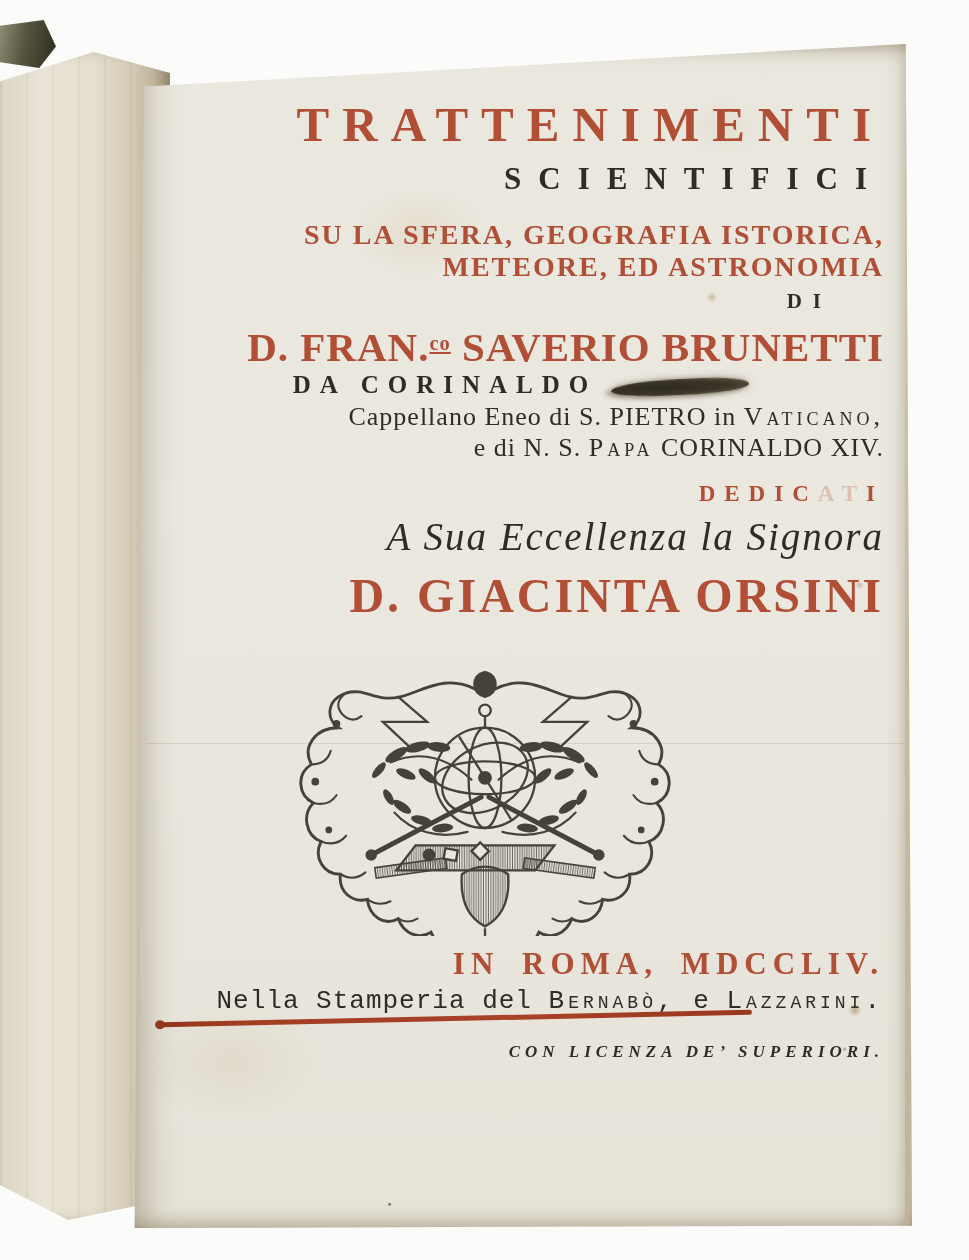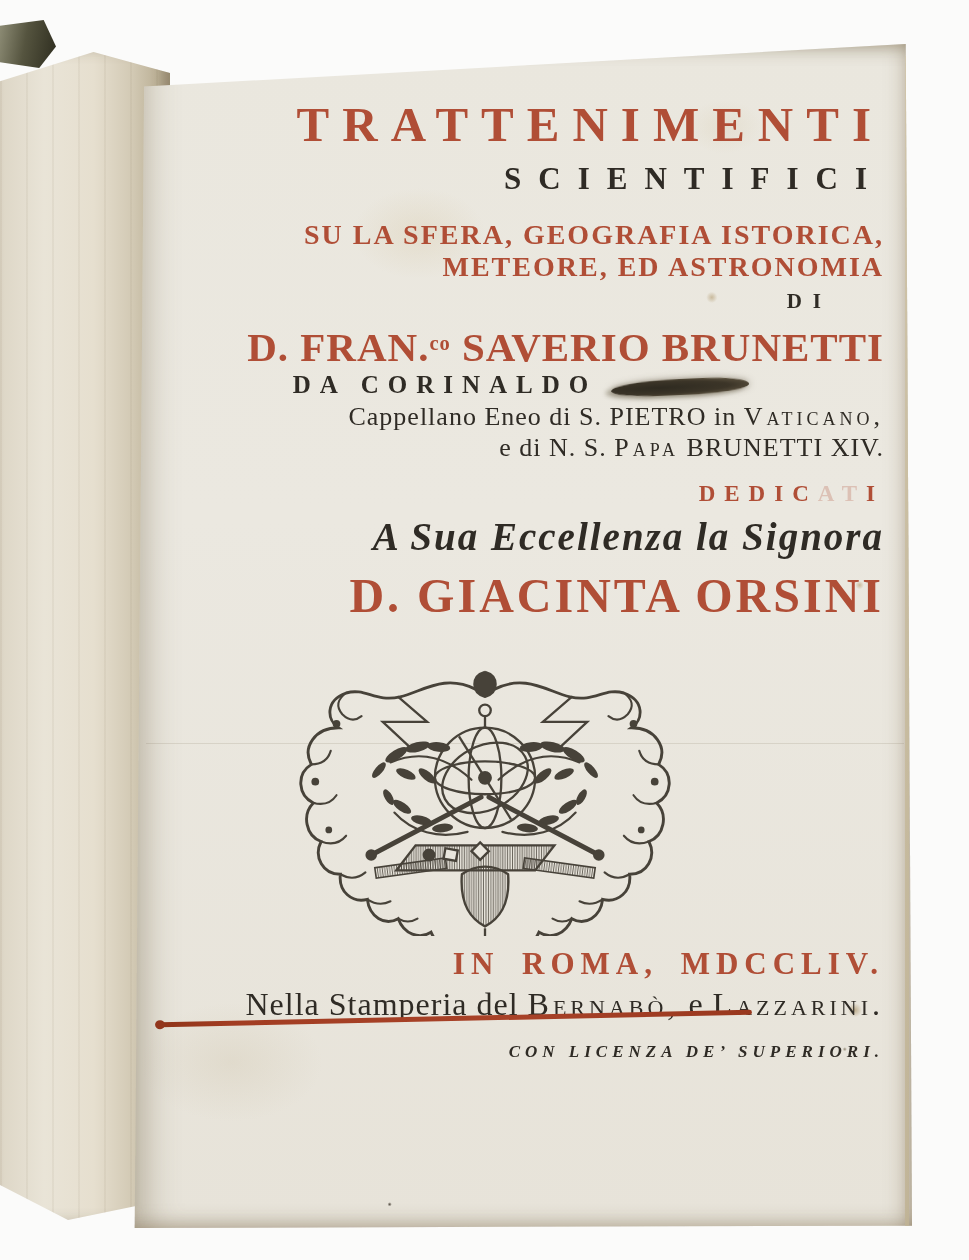--- a/index.html
+++ b/index.html
@@ -58,40 +58,40 @@
   .line{position:absolute;left:0;right:28px;text-align:right;white-space:nowrap;color:#2f2b25;}
   .red{color:#b04e36;}
   .sc{font-variant:small-caps;letter-spacing:4px;}
 
   .title1{top:52px;font-size:49px;font-weight:700;letter-spacing:13px;padding-left:13px;}
   .title2{top:117px;font-size:31px;font-weight:700;letter-spacing:17px;padding-left:17px;}
   .sub1{top:175px;font-size:28px;font-weight:700;letter-spacing:2px;}
   .sub2{top:207px;font-size:28px;font-weight:700;letter-spacing:2px;}
   .di{top:245px;font-size:21px;font-weight:700;letter-spacing:11px;transform:translateX(-52px);}
   .author{top:279px;font-size:41px;font-weight:700;letter-spacing:1px;}
-  .author .sup{font-size:.5em;vertical-align:.55em;letter-spacing:1px;}
+  .author .sup{font-size:.5em;vertical-align:.55em;letter-spacing:1px;text-decoration:underline;}
   .origin{top:327px;font-size:25px;font-weight:700;letter-spacing:9px;
           display:flex;justify-content:center;align-items:center;gap:14px;right:0;}
   .ink-blot{
     width:138px;height:16px;flex:0 0 auto;
     border-radius:60% 40% 55% 45%/70% 55% 60% 50%;
     background:radial-gradient(ellipse at 35% 50%, #2e2a20 0%, #3c3528 55%, #5d5340 82%, rgba(93,83,64,.3) 100%);
     box-shadow:0 0 7px rgba(80,70,50,.55), -6px 2px 4px rgba(100,90,65,.4);
     filter:blur(.6px);transform:rotate(-2.5deg);margin-top:4px;
   }
   .role1{top:358px;font-size:26px;letter-spacing:1px;}
   .role2{top:389px;font-size:26px;letter-spacing:1px;}
   .dedic{top:437px;font-size:23px;font-weight:700;letter-spacing:9px;}
   .dedic .faded{opacity:.25;}
-  .eccl{top:470px;font-size:39px;font-style:italic;font-weight:700;letter-spacing:2px;}
+  .eccl{top:470px;font-size:39px;font-style:italic;font-weight:400;letter-spacing:2px;}
   .orsini{top:524px;font-size:48px;font-weight:700;letter-spacing:3px;}
   .gravina{top:586px;font-size:25px;font-weight:700;letter-spacing:6px;}
   .vignette{position:absolute;top:622px;left:140px;opacity:.92;}
   .roma{top:902px;font-size:31px;font-weight:700;letter-spacing:6px;word-spacing:9px;font-family:Liberation Serif, serif;}
-  .stamperia{top:942px;font-size:32px;letter-spacing:1px;}
+  .stamperia{top:942px;font-size:26px;letter-spacing:1px;font-family:Liberation Mono, monospace;}
   .rule{
     position:absolute;top:972px;left:28px;width:594px;height:5px;
     background:linear-gradient(90deg,#8f3419,#a23d22 12%,#a84228 60%,#99381e);
     border-radius:3px;transform:rotate(-1.2deg);
   }
   .rule::before{content:'';position:absolute;left:-3px;top:-2px;width:10px;height:9px;
     border-radius:50%;background:#92361c;}
   .licenza{top:998px;font-size:17px;font-style:italic;font-weight:700;letter-spacing:5px;}
 </style>
 </head>
@@ -111,21 +111,21 @@
     <div class="line di">DI</div>
 
     <div class="line author red"><span>D. FRAN.</span><span class="sup">co</span><span> SAVERIO BRUNETTI</span></div>
 
     <div class="line origin">
       <span>DA CORINALDO</span>
       <span class="ink-blot"></span>
     </div>
 
     <div class="line role1"><span>Cappellano Eneo di S. PIETRO in </span><span class="sc">Vaticano,</span></div>
-    <div class="line role2"><span>e di N. S. </span><span class="sc">Papa</span><span> BRUNETTI XIV.</span></div>
+    <div class="line role2"><span>e di N. S. </span><span class="sc">Papa</span><span> CORINALDO XIV.</span></div>
 
     <div class="line dedic red"><span>DEDIC</span><span class="faded">AT</span><span>I</span></div>
 
     <div class="line eccl">A Sua Eccellenza la Signora</div>
     <div class="line orsini red">D. GIACINTA ORSINI</div>
 
     <svg class="vignette" width="430" height="270" viewBox="0 0 420 280" aria-hidden="true">
       <defs>
         <pattern id="hatch" width="5" height="5" patternUnits="userSpaceOnUse">
           <path d="M1 0 V5 M3.5 0 V5" stroke="#3a352c" stroke-width="0.8"></path>

